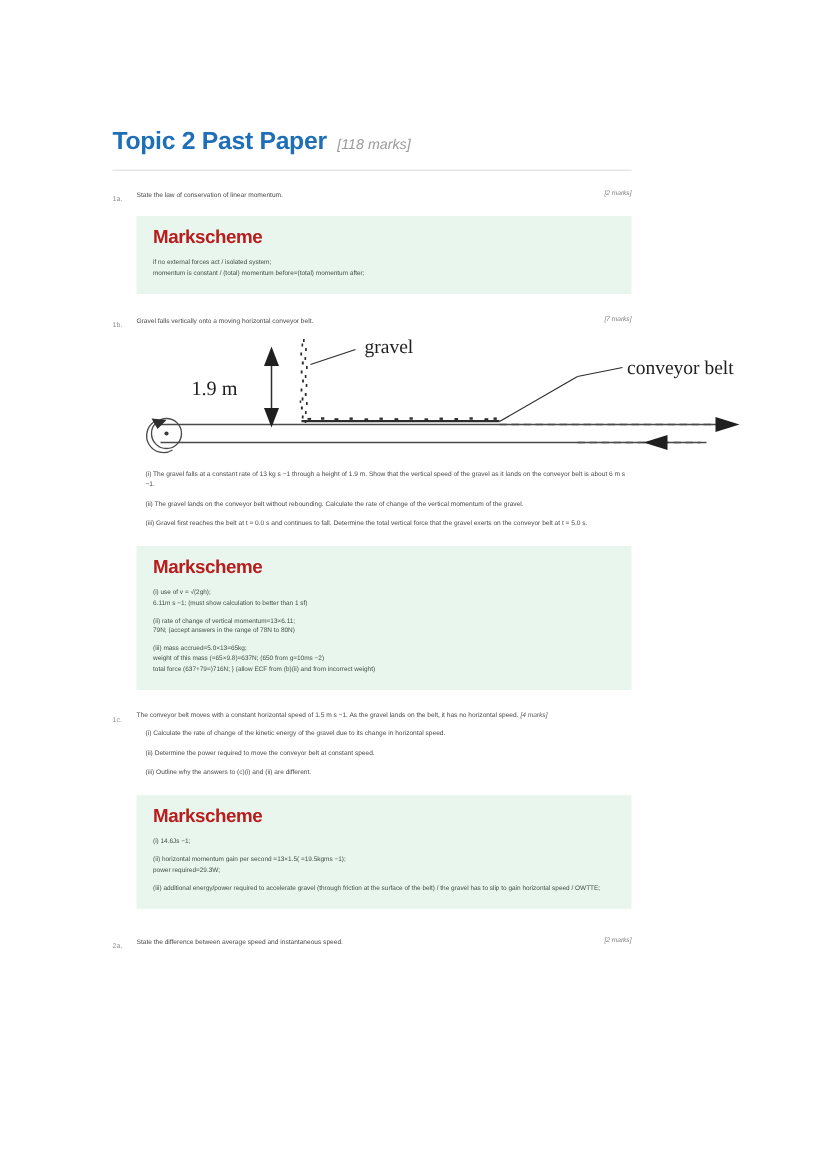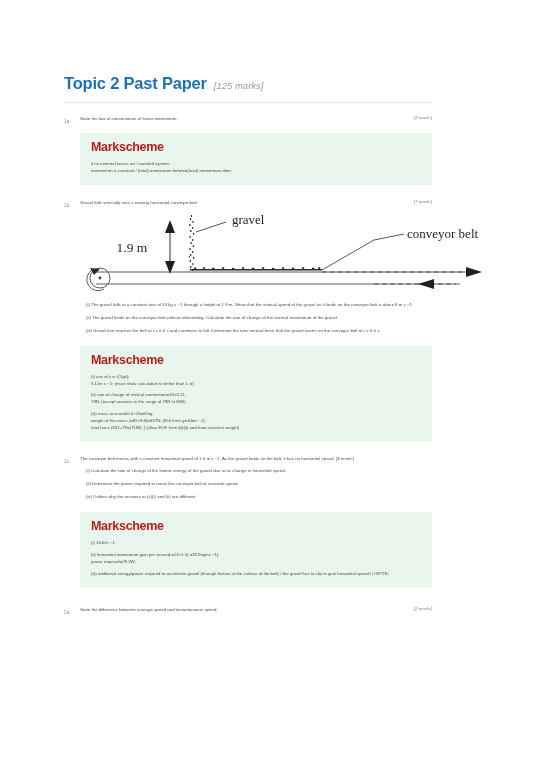--- a/index.html
+++ b/index.html
@@ -13,21 +13,21 @@
     height: 777px;
     font-family: "Liberation Sans", sans-serif;
     color: #3b3b3b;
     overflow: hidden;
     position: relative;
   }
   .page {
     width: 496px;
     height: 777px;
     box-sizing: border-box;
-    padding: 4px;
+    padding: 15px;
     background: #fff;
   }
 
   
   .doc-header {
     padding: 70px 60px 0 60px;
   }
   .doc-title-line {
     display: flex;
     align-items: baseline;
@@ -132,21 +132,21 @@
   svg.diagram { display: block; }
 </style>
 </head>
 <body>
 
 <div class="page">
 
   <div class="doc-header">
     <div class="doc-title-line">
       <span class="doc-title">Topic 2 Past Paper</span>
-      <span class="doc-marks">[125 marks]</span>
+      <span class="doc-marks">[118 marks]</span>
     </div>
   </div>
 
   <div class="content">
 
     <div class="qblock">
       <div class="qhead">
         <div class="qnum">1a.</div>
         <div class="qtext">State the law of conservation of linear momentum.</div>
         <div class="qmarks">[2 marks]</div>

